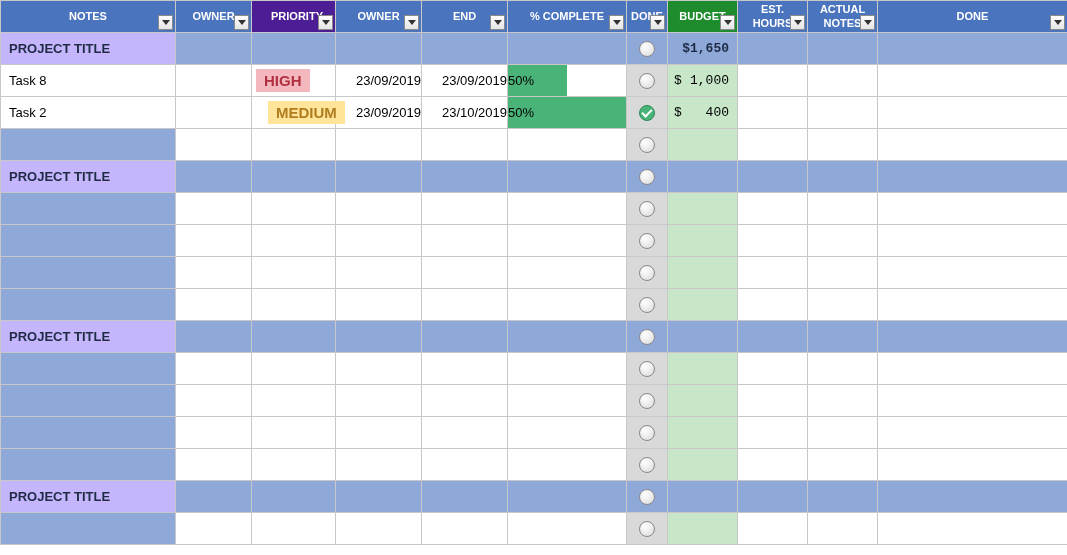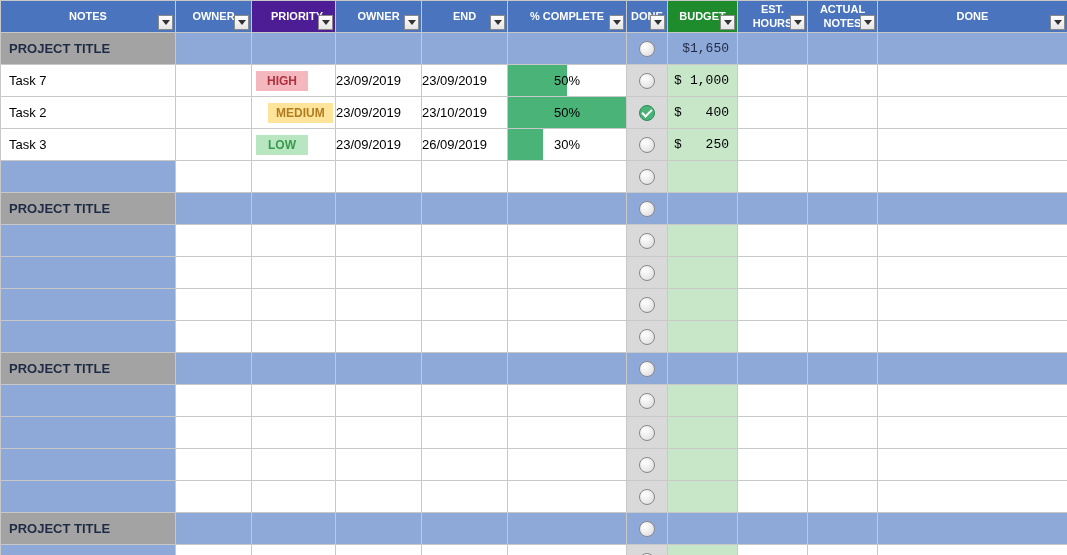--- a/index.html
+++ b/index.html
@@ -32,39 +32,39 @@
   }
   .filter-btn::after {
     content: "";
     border-left: 4px solid transparent;
     border-right: 4px solid transparent;
     border-top: 5px solid #333;
   }
   td { vertical-align: middle; }
   td.blank-blue { background: #8ea8d8; }
   td.blank-lightgreen { background: #c7e7c8; }
-  td.project-title { background: #a3a3a3; color: #1f2b45; font-weight: bold; padding-left: 8px; }
+  td.project-title { background: #c4b5fd; color: #1f2b45; font-weight: bold; padding-left: 8px; }
   td.project-blue { background: #8ea8d8; }
-  td.project-budget { background: #8ea8d8; color: #1f2b45; font-weight: normal; text-align: right; padding-right: 8px; font-family: "Courier New", monospace; }
+  td.project-budget { background: #8ea8d8; color: #1f2b45; font-weight: bold; text-align: right; padding-right: 8px; font-family: "Courier New", monospace; }
   td.task-name { padding-left: 8px; }
   td.cell-priority { text-align: left; }
   .pill {
     display: inline-block;
     padding: 3px 8px;
-    font-size: 12px;
+    font-size: 15px;
     font-weight: bold;
     margin-left: 4px;
     min-width: 52px;
     text-align: center;
   }
   .pill-high { background: #f4b7bd; color: #b03040; }
   .pill-medium { background: #ffe49a; color: #b07d1e; margin-left: 16px; }
   .pill-low { background: #b8e6c1; color: #3a9b4e; }
-  td.date { text-align: left; }
-  td.pct { position: relative; text-align:center;margin-top:6px; }
+  td.date { text-align: right; }
+  td.pct { position: relative; text-align:left;margin-top:6px; }
   .pct-bar { position: absolute; left:0; top:0; bottom:0; background:#4ab377; }
   .pct-label { position: relative; z-index:1; }
   td.done { background:#d9d9d9; text-align:center; }
   .circle {
     display:inline-block; width:16px; height:16px;
     border:1px solid #888; border-radius:50%;
     background: radial-gradient(circle at 35% 30%, #fff, #d9d9d9);
     vertical-align: middle;
   }
   .circle.checked { background:#4ab377; border-color:#2e8b57; position:relative; }
@@ -149,21 +149,21 @@
         <td class="project-blue"></td>
         <td class="project-blue"></td>
         <td class="project-blue"></td>
         <td class="project-blue done" style="background: rgb(142, 168, 216);"><span class="circle"></span></td>
         <td class="project-budget"><span class="cur">$</span><span>1,650</span></td>
         <td class="project-blue"></td>
         <td class="project-blue"></td>
         <td class="project-blue"></td>
       </tr>
       <tr>
-        <td class="task-name">Task 7</td>
+        <td class="task-name">Task 8</td>
         <td></td>
         <td class="cell-priority"><span class="pill pill-high">HIGH</span></td>
         <td class="date">23/09/2019</td>
         <td class="date">23/09/2019</td>
         <td class="pct"><div class="pct-bar" style="width: 50%;"></div><span class="pct-label">50%</span></td>
         <td class="done"><span class="circle"></span></td>
         <td class="budget"><span class="cur">$</span><span>1,000</span></td>
         <td></td>
         <td></td>
         <td></td>
@@ -175,33 +175,20 @@
         <td class="date">23/09/2019</td>
         <td class="date">23/10/2019</td>
         <td class="pct"><div class="pct-bar" style="width: 100%;"></div><span class="pct-label">50%</span></td>
         <td class="done"><span class="circle checked"></span></td>
         <td class="budget"><span class="cur">$</span><span>400</span></td>
         <td></td>
         <td></td>
         <td></td>
       </tr>
       <tr>
-        <td class="task-name">Task 3</td>
-        <td></td>
-        <td class="cell-priority"><span class="pill pill-low">LOW</span></td>
-        <td class="date">23/09/2019</td>
-        <td class="date">26/09/2019</td>
-        <td class="pct"><div class="pct-bar" style="width: 30%;"></div><span class="pct-label">30%</span></td>
-        <td class="done"><span class="circle"></span></td>
-        <td class="budget"><span class="cur">$</span><span>250</span></td>
-        <td></td>
-        <td></td>
-        <td></td>
-      </tr>
-      <tr>
         <td class="blank-blue"></td>
         <td></td>
         <td></td>
         <td></td>
         <td></td>
         <td></td>
         <td class="done"><span class="circle"></span></td>
         <td class="blank-lightgreen"></td>
         <td></td>
         <td></td>

